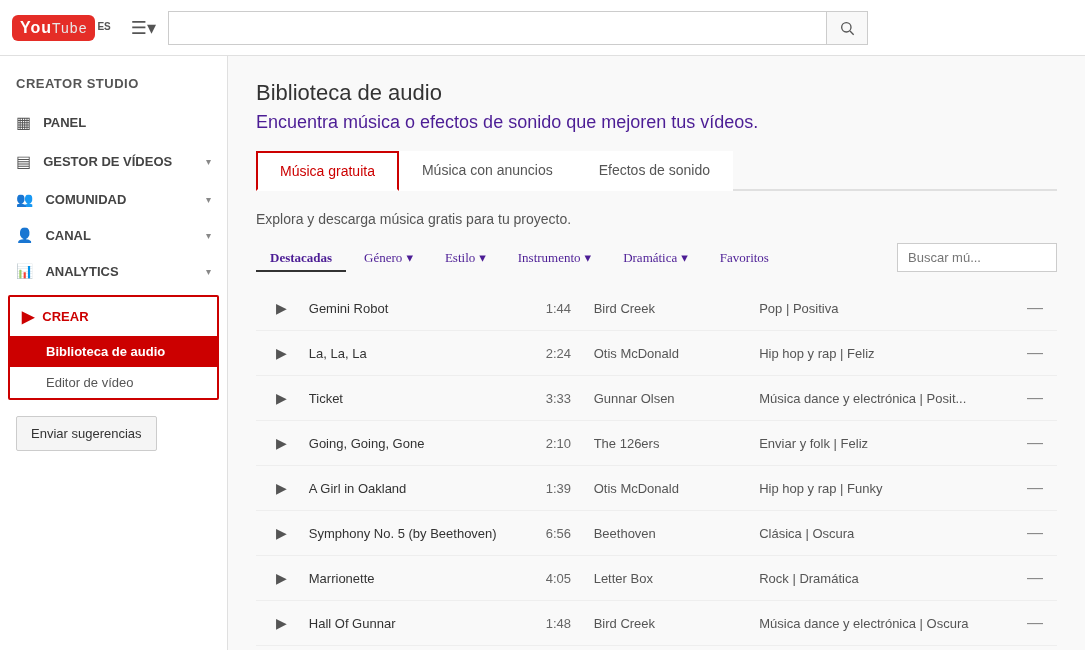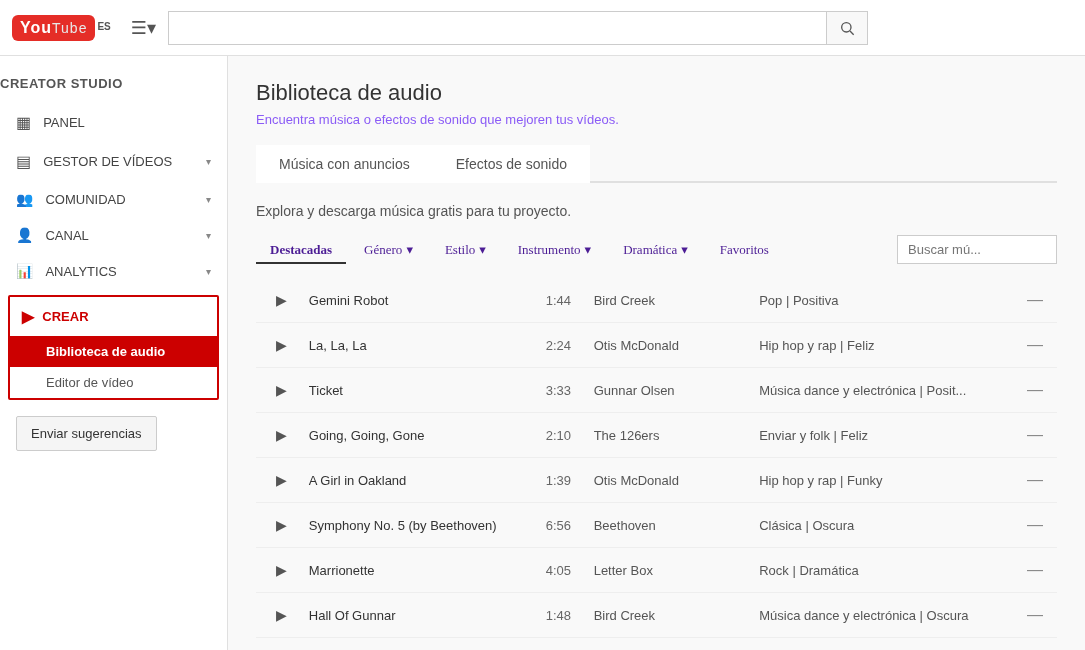--- a/index.html
+++ b/index.html
@@ -35,27 +35,27 @@
     .main-layout {
       display: flex; flex: 1; overflow: hidden;
     }
 
     
     .sidebar {
       width: 228px; background: #fff; border-right: 1px solid #e0e0e0; flex-shrink: 0; overflow-y: auto;
       padding-bottom: 16px;
     }
     .sidebar-title {
-      font-size: 13px; font-weight: bold; color: #555; padding: 20px 0 12px; letter-spacing: 0.5px;
+      font-size: 13px; font-weight: bold; color: #555; padding: 20px 16px 12px; letter-spacing: 0.5px;
     }
     .sidebar-item {
       display: flex; align-items: center; padding: 10px 16px; cursor: pointer; color: #444;
     }
     .sidebar-item .icon { margin-right: 12px; font-size: 16px; color: #555; }
-    .sidebar-item .label { font-size: 13px; font-weight: 400; flex: 1; }
+    .sidebar-item .label { font-size: 13px; font-weight: 700; flex: 1; }
     .sidebar-item .arrow { font-size: 10px; color: #888; }
 
     .crear-section {
       border: 2px solid #cc0000; margin: 6px 8px; border-radius: 2px;
     }
     .crear-header {
       display: flex; align-items: center; padding: 10px 12px; cursor: pointer; color: #cc0000; font-weight: bold;
     }
     .crear-header .icon { margin-right: 8px; font-size: 16px; color: #cc0000; }
     .crear-sub-item {
@@ -70,21 +70,21 @@
     }
 
     
     .content {
       flex: 1; overflow-y: auto; padding: 24px 28px;
     }
     .page-title {
       font-size: 22px; font-weight: 400; color: #333; margin-bottom: 6px;
     }
     .page-subtitle {
-      font-size: 13px; color: #8b5cf6; margin-bottom: 18px;
+      font-size: 18px; color: #4c1d95; margin-bottom: 18px;
     }
 
     
     .tabs {
       display: flex; border-bottom: 2px solid #e0e0e0; margin-bottom: 20px;
     }
     .tab {
       padding: 10px 22px; cursor: pointer; font-size: 14px; color: #555; border: 1px solid transparent;
       margin-bottom: -2px; background: #fff;
     }
@@ -191,20 +191,21 @@
     </div>
 
     <button class="suggest-btn">Enviar sugerencias</button>
   </div>
 
   <div class="content">
     <h1 class="page-title">Biblioteca de audio</h1>
     <p class="page-subtitle">Encuentra música o efectos de sonido que mejoren tus vídeos.</p>
 
     <div class="tabs">
+      <div class="tab active-tab">Música gratuita</div>
       <div class="tab">Música con anuncios</div>
       <div class="tab">Efectos de sonido</div>
     </div>
 
     <p style="color:#555; font-size:14px; margin-bottom:16px;">Explora y descarga música gratis para tu proyecto.</p>
 
     <div class="filter-bar">
       <button class="filter-btn active-filter">Destacadas</button>
       <button class="filter-btn">
         <span>Género</span>

